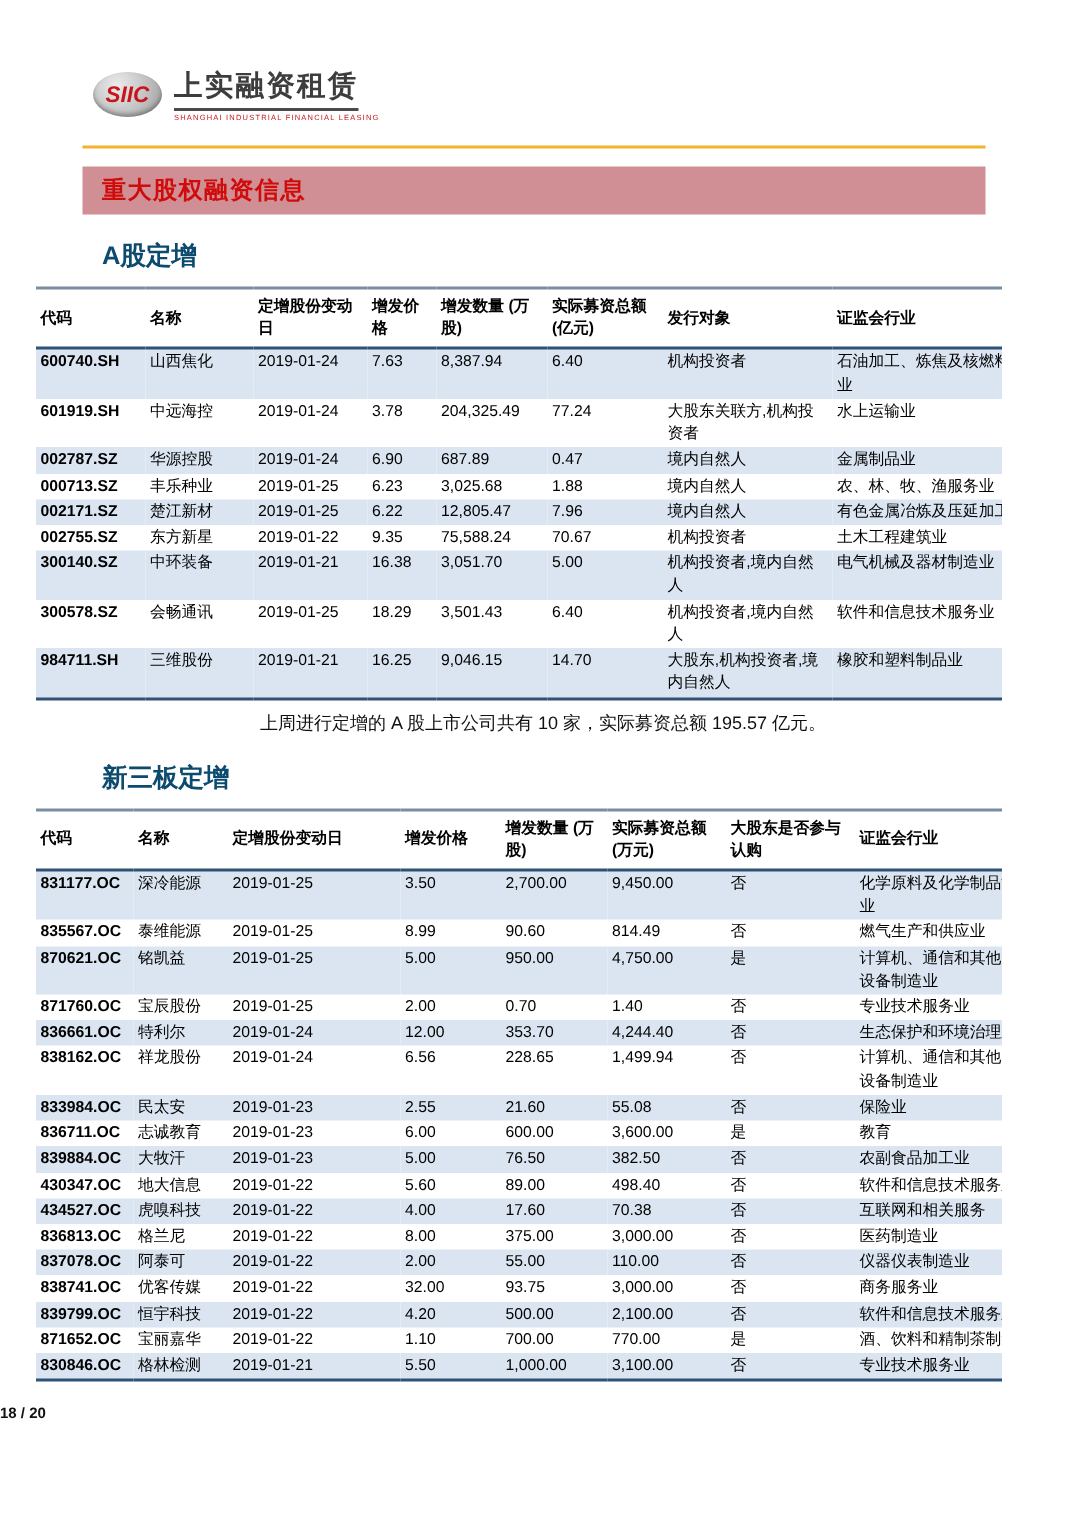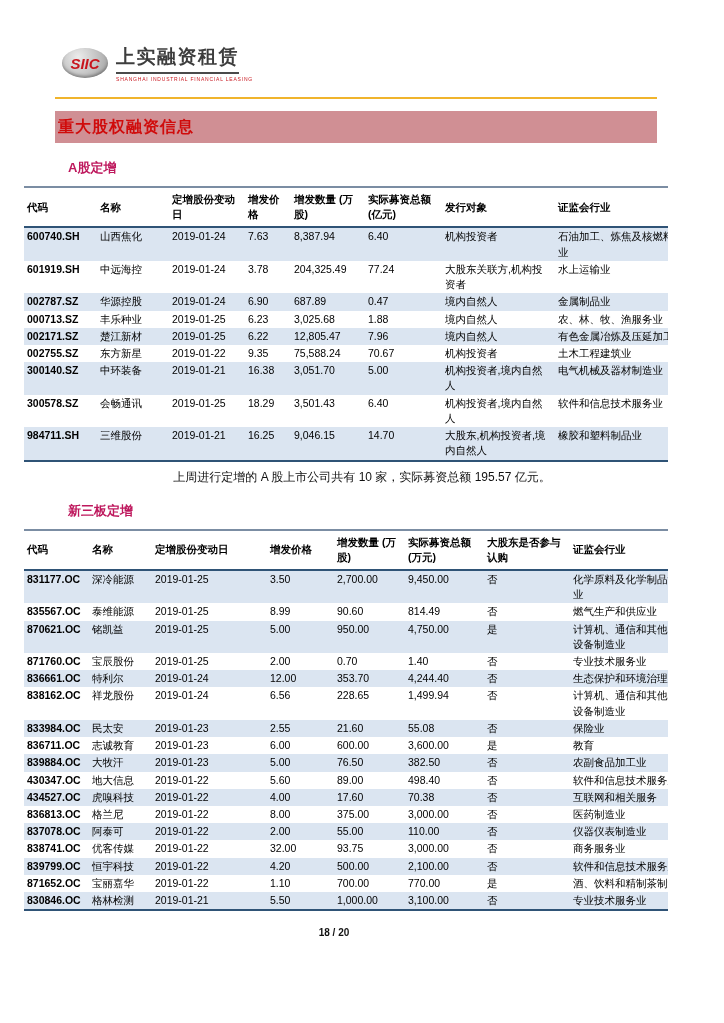--- a/index.html
+++ b/index.html
@@ -18,37 +18,37 @@
      box-shadow:inset 0 -2px 3px rgba(0,0,0,.3);
      display:flex;align-items:center;justify-content:center;flex:none;margin-top:4px;}
   .logo-mark span{color:var(--logo-red);font-style:italic;font-weight:bold;font-size:15px;}
   .logo-text{margin-left:8px;}
   .logo-title{font-size:19px;font-weight:bold;color:#3d3d3d;letter-spacing:1.5px;
      border-bottom:2px solid #4a4a4a;padding-bottom:2px;display:inline-block;}
   .logo-sub{font-size:5px;color:var(--logo-red);letter-spacing:.8px;margin-top:2px;}
 
   .gold-rule{width:602px;margin:15px 0 0 55px;border-top:2px solid var(--accent-gold);}
   .banner{width:602px;height:32px;margin:12px 0 0 55px;background:var(--banner-bg);
-     display:flex;align-items:center;padding-left:3px;}
+     display:flex;align-items:center;padding-left:13px;}
   .banner span{color:var(--banner-red);font-weight:bold;font-size:16px;letter-spacing:1px;}
 
-  .section-title{margin:16px 0 9px 68px;font-size:13px;font-weight:bold;color:#be185d;}
+  .section-title{margin:16px 0 9px 68px;font-size:17px;font-weight:bold;color:#0c4a6e;}
   .section-title.second{}
 
   table{border-collapse:collapse;table-layout:fixed;width:676px;margin-left:24px;
      font-size:10.5px;line-height:1.45;
      border-top:2px solid var(--line-gray);border-bottom:2px solid var(--line-navy);}
   thead th{text-align:left;font-weight:bold;padding:4px 3px;vertical-align:middle;
      border-bottom:2px solid var(--line-navy);font-size:10.5px;}
   tbody td{padding:1px 3px;vertical-align:top;word-wrap:break-word;}
   tbody tr:nth-child(odd){background:var(--row-shade);}
   td.code{font-weight:bold;}
 
   .summary{width:676px;margin:7px 0 0 24px;text-align:center;font-size:12px;color:#111;}
-  .footer{margin-top:16px;text-align:center;font-size:10px;font-weight:bold;color:#111;}
+  .footer{margin-top:16px;text-align:left;font-size:10px;font-weight:bold;color:#111;}
 </style>
 </head>
 <body>
 
 <div class="page">
 
   <div class="logo-row">
     <div class="logo-mark">
       <span>SIIC</span>
     </div>

